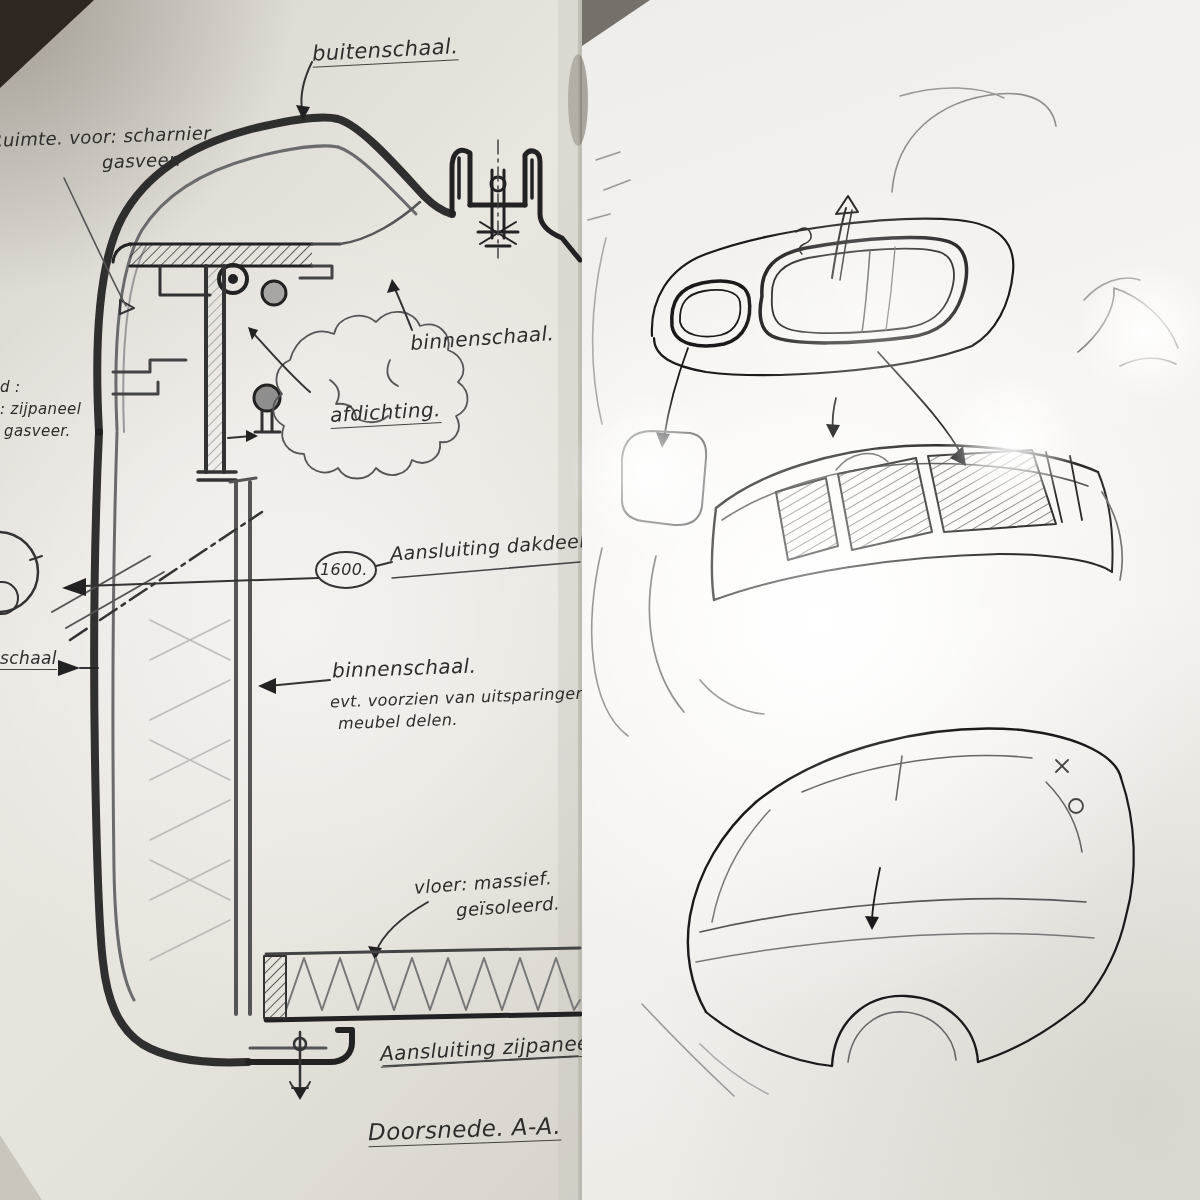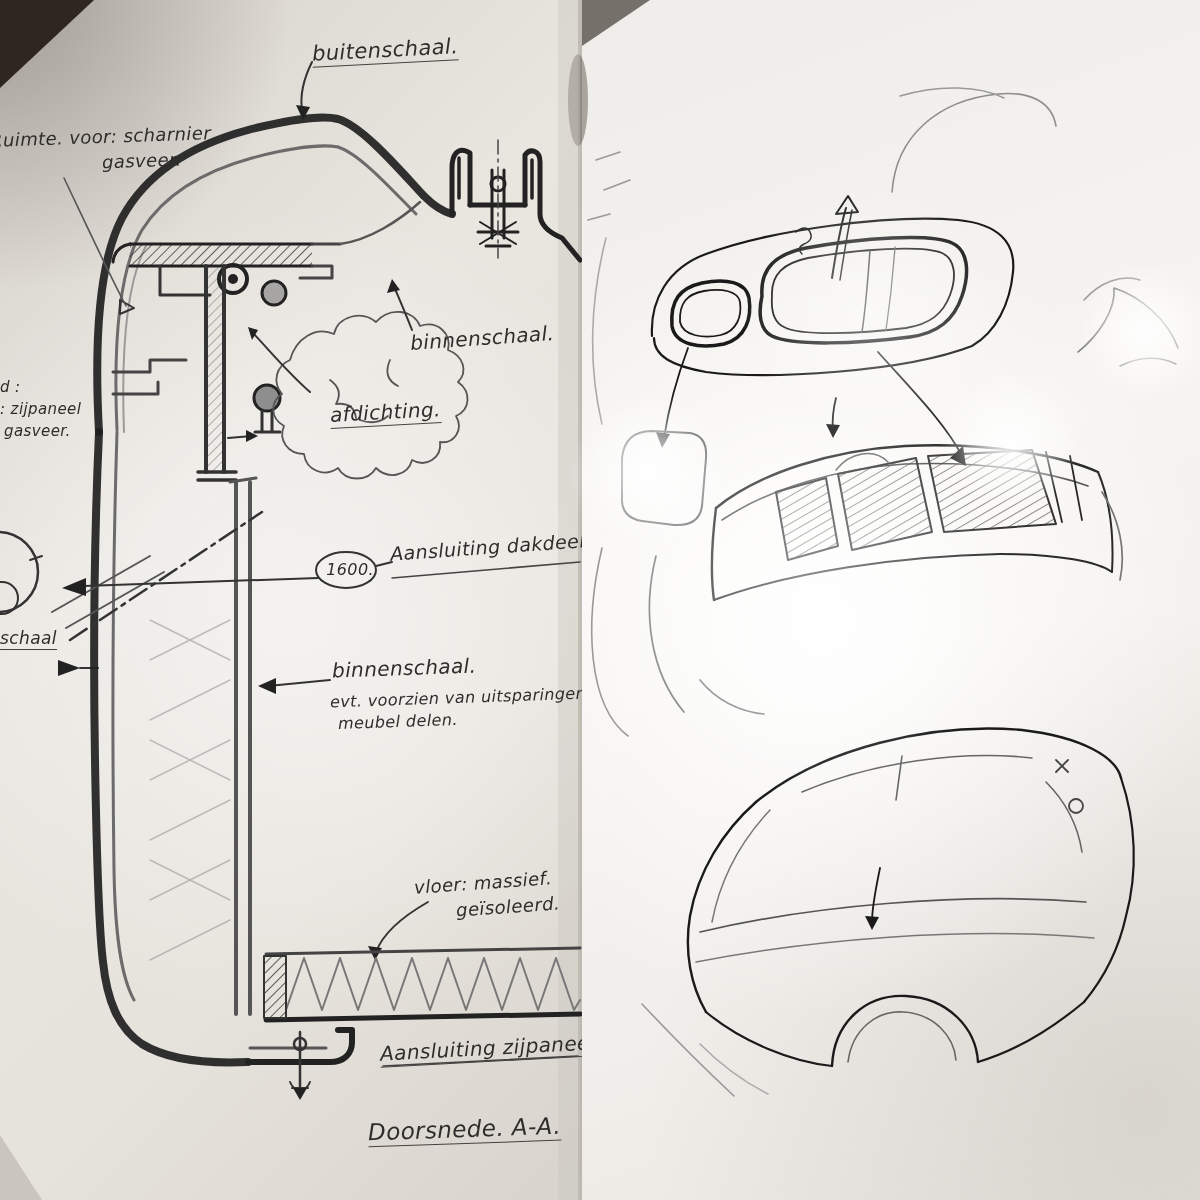--- a/index.html
+++ b/index.html
@@ -256,25 +256,25 @@
     <div class="lbl" style="left:102px;top:150px;font-size:18px;transform:rotate(-2deg);">gasveer.</div>
 
     <div class="lbl" style="left:0px;top:378px;font-size:15px;">d :</div>
     <div class="lbl" style="left:0px;top:400px;font-size:15px;">: zijpaneel</div>
     <div class="lbl" style="left:4px;top:422px;font-size:15px;">gasveer.</div>
 
     <div class="lbl" style="left:410px;top:326px;font-size:20px;transform:rotate(-4deg);">binnenschaal.</div>
 
     <div class="lbl" style="left:330px;top:400px;font-size:20px;transform:rotate(-3deg);"><span class="u">afdichting.</span></div>
 
-    <div class="lbl" style="left:320px;top:560px;width:54px;text-align:right;font-size:16px;font-style:italic;">1600.</div>
+    <div class="lbl" style="left:320px;top:560px;width:54px;text-align:left;font-size:16px;font-style:italic;">1600.</div>
 
     <div class="lbl" style="left:390px;top:536px;font-size:19px;transform:rotate(-4deg);">Aansluiting dakdeel</div>
 
-    <div class="lbl" style="left:0px;top:628px;font-size:17px;"><span class="u">schaal</span></div>
+    <div class="lbl" style="left:0px;top:648px;font-size:17px;"><span class="u">schaal</span></div>
 
     <div class="lbl" style="left:332px;top:656px;font-size:20px;transform:rotate(-2deg);">binnenschaal.</div>
     <div class="lbl" style="left:330px;top:688px;font-size:16px;transform:rotate(-2deg);">evt. voorzien van uitsparingen</div>
     <div class="lbl" style="left:338px;top:712px;font-size:16px;transform:rotate(-2deg);">meubel delen.</div>
 
     <div class="lbl" style="left:414px;top:872px;font-size:18px;transform:rotate(-4deg);">vloer: massief.</div>
     <div class="lbl" style="left:456px;top:896px;font-size:18px;transform:rotate(-4deg);">geïsoleerd.</div>
 
     <div class="lbl" style="left:380px;top:1036px;font-size:20px;transform:rotate(-3deg);"><span class="u">Aansluiting zijpaneel</span></div>
 

